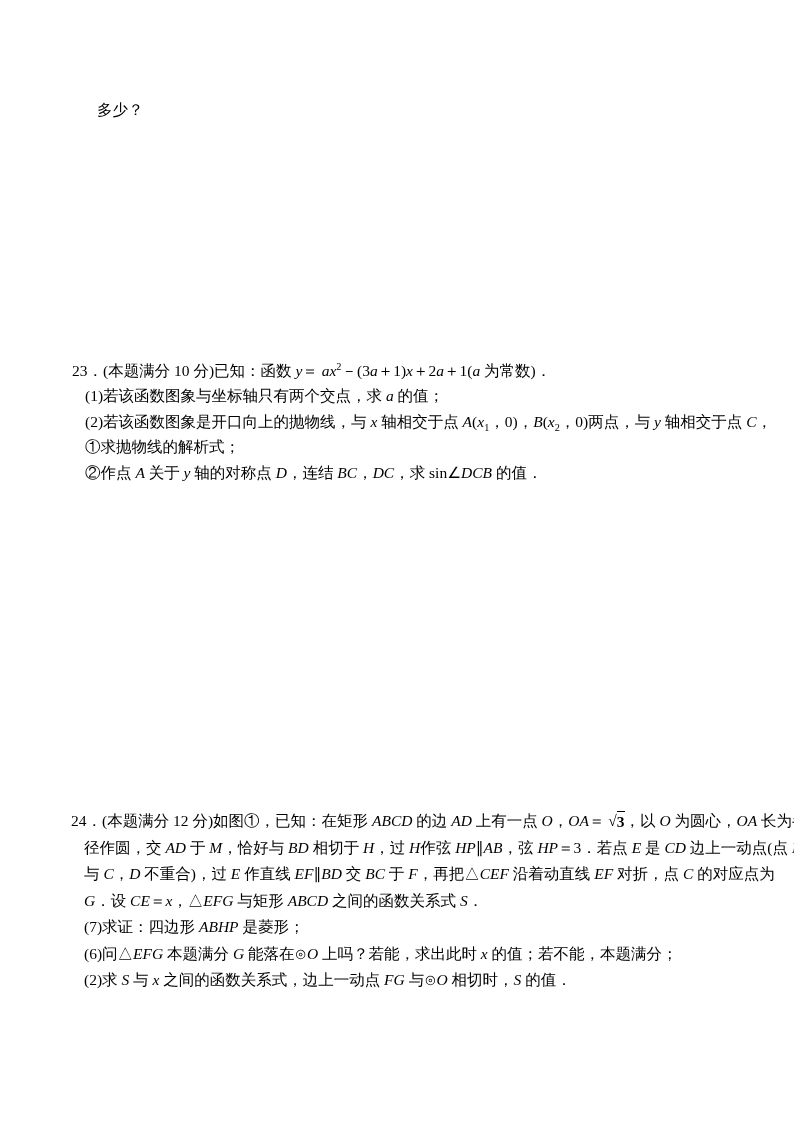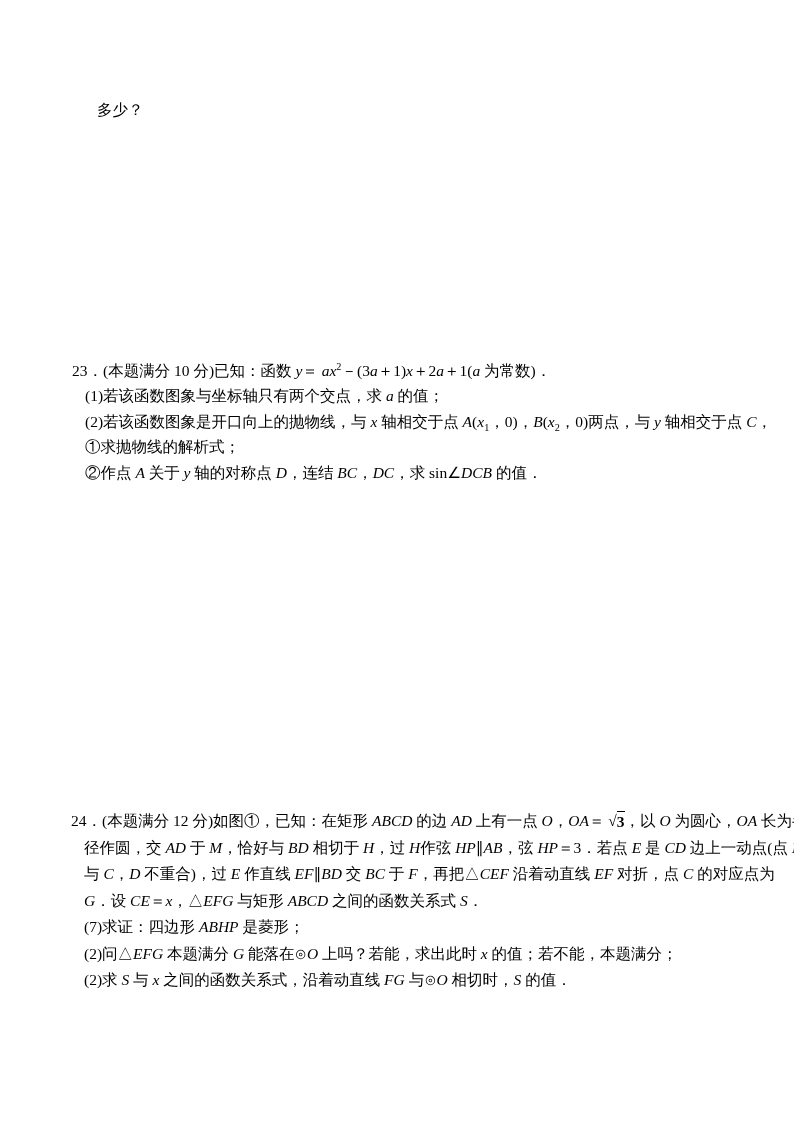--- a/index.html
+++ b/index.html
@@ -59,16 +59,16 @@
       <div class="line"><span class="seg-n">①求抛物线的解析式；</span></div>
       <div class="line"><span class="seg-n">②作点 </span><span class="seg-i">A</span><span class="seg-n"> 关于 </span><span class="seg-i">y</span><span class="seg-n"> 轴的对称点 </span><span class="seg-i">D</span><span class="seg-n">，连结 </span><span class="seg-i">BC</span><span class="seg-n">，</span><span class="seg-i">DC</span><span class="seg-n">，求 sin∠</span><span class="seg-i">DCB</span><span class="seg-n"> 的值．</span></div>
     </div>
 
   <div class="qblock q24">
       <div class="line"><span class="seg-n">24．(本题满分 12 分)如图①，已知：在矩形 </span><span class="seg-i">ABCD</span><span class="seg-n"> 的边 </span><span class="seg-i">AD</span><span class="seg-n"> 上有一点 </span><span class="seg-i">O</span><span class="seg-n">，</span><span class="seg-i">OA</span><span class="seg-n">＝ </span><span class="seg-sqrt">√<span class="rad">3</span></span><span class="seg-n">，以 </span><span class="seg-i">O</span><span class="seg-n"> 为圆心，</span><span class="seg-i">OA</span><span class="seg-n"> 长为半</span></div>
       <div class="line"><span class="seg-n">径作圆，交 </span><span class="seg-i">AD</span><span class="seg-n"> 于 </span><span class="seg-i">M</span><span class="seg-n">，恰好与 </span><span class="seg-i">BD</span><span class="seg-n"> 相切于 </span><span class="seg-i">H</span><span class="seg-n">，过 </span><span class="seg-i">H</span><span class="seg-n">作弦 </span><span class="seg-i">HP</span><span class="seg-n">∥</span><span class="seg-i">AB</span><span class="seg-n">，弦 </span><span class="seg-i">HP</span><span class="seg-n">＝3．若点 </span><span class="seg-i">E</span><span class="seg-n"> 是 </span><span class="seg-i">CD</span><span class="seg-n"> 边上一动点(点 </span><span class="seg-i">E</span></div>
       <div class="line"><span class="seg-n">与 </span><span class="seg-i">C</span><span class="seg-n">，</span><span class="seg-i">D</span><span class="seg-n"> 不重合)，过 </span><span class="seg-i">E</span><span class="seg-n"> 作直线 </span><span class="seg-i">EF</span><span class="seg-n">∥</span><span class="seg-i">BD</span><span class="seg-n"> 交 </span><span class="seg-i">BC</span><span class="seg-n"> 于 </span><span class="seg-i">F</span><span class="seg-n">，再把△</span><span class="seg-i">CEF</span><span class="seg-n"> 沿着动直线 </span><span class="seg-i">EF</span><span class="seg-n"> 对折，点 </span><span class="seg-i">C</span><span class="seg-n"> 的对应点为</span></div>
       <div class="line"><span class="seg-i">G</span><span class="seg-n">．设 </span><span class="seg-i">CE</span><span class="seg-n">＝</span><span class="seg-i">x</span><span class="seg-n">，△</span><span class="seg-i">EFG</span><span class="seg-n"> 与矩形 </span><span class="seg-i">ABCD</span><span class="seg-n"> 之间的函数关系式 </span><span class="seg-i">S</span><span class="seg-n">．</span></div>
       <div class="line"><span class="seg-n">(7)求证：四边形 </span><span class="seg-i">ABHP</span><span class="seg-n"> 是菱形；</span></div>
-      <div class="line"><span class="seg-n">(2)问△</span><span class="seg-i">EFG</span><span class="seg-n"> 本题满分 </span><span class="seg-i">G</span><span class="seg-n"> 能落在⊙</span><span class="seg-i">O</span><span class="seg-n"> 上吗？若能，求出此时 </span><span class="seg-i">x</span><span class="seg-n"> 的值；若不能，本题满分；</span></div>
-      <div class="line"><span class="seg-n">(2)求 </span><span class="seg-i">S</span><span class="seg-n"> 与 </span><span class="seg-i">x</span><span class="seg-n"> 之间的函数关系式，沿着动直线 </span><span class="seg-i">FG</span><span class="seg-n"> 与⊙</span><span class="seg-i">O</span><span class="seg-n"> 相切时，</span><span class="seg-i">S</span><span class="seg-n"> 的值．</span></div>
+      <div class="line"><span class="seg-n">(6)问△</span><span class="seg-i">EFG</span><span class="seg-n"> 本题满分 </span><span class="seg-i">G</span><span class="seg-n"> 能落在⊙</span><span class="seg-i">O</span><span class="seg-n"> 上吗？若能，求出此时 </span><span class="seg-i">x</span><span class="seg-n"> 的值；若不能，本题满分；</span></div>
+      <div class="line"><span class="seg-n">(2)求 </span><span class="seg-i">S</span><span class="seg-n"> 与 </span><span class="seg-i">x</span><span class="seg-n"> 之间的函数关系式，边上一动点 </span><span class="seg-i">FG</span><span class="seg-n"> 与⊙</span><span class="seg-i">O</span><span class="seg-n"> 相切时，</span><span class="seg-i">S</span><span class="seg-n"> 的值．</span></div>
     </div>
 </div>
 
 </body></html>

